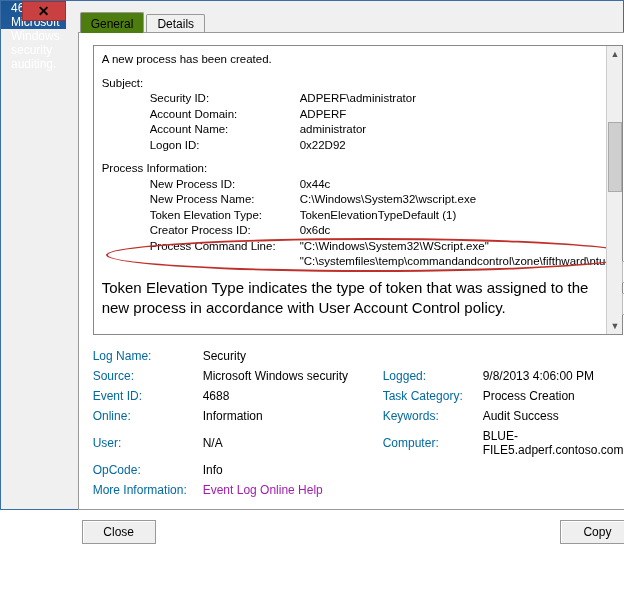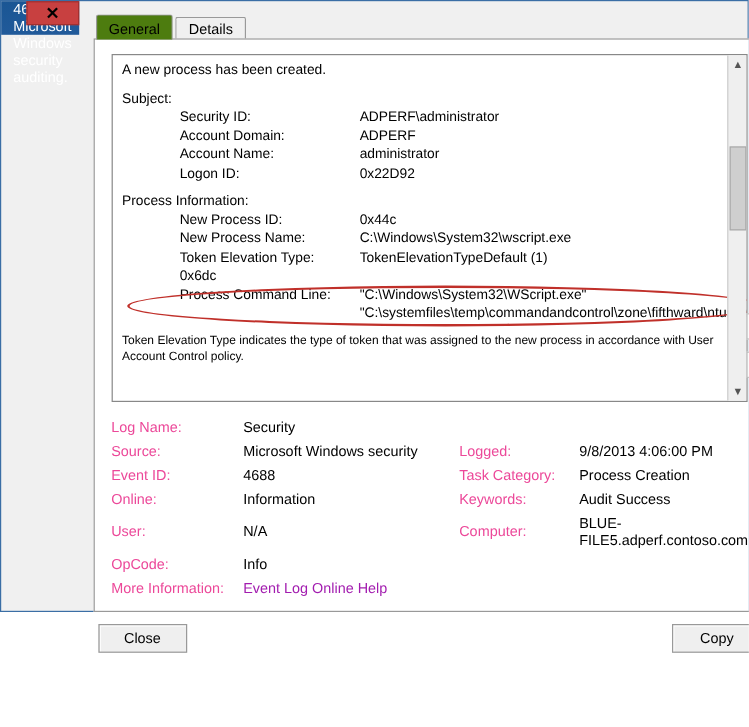--- a/index.html
+++ b/index.html
@@ -116,21 +116,21 @@
   .highlight-ellipse {
     position: absolute;
     left: 12px;
     top: 192px;
     width: 530px;
     height: 34px;
     border: 2px solid #c0302a;
     border-radius: 50%;
     pointer-events: none;
   }
-  .footnote { margin-top: 8px; font-size: 10px; }
+  .footnote { margin-top: 8px; font-size: 15px; }
   .outer-side {
     position: absolute;
     right: 6px;
     top: 260px;
     display: flex;
     flex-direction: column;
     gap: 10px;
   }
   .outer-side .sbtn {
     width: 22px; height: 22px;
@@ -141,21 +141,21 @@
     box-shadow: inset 1px 1px 0 #fff;
   }
   .details-grid {
     margin-top: 14px;
     display: grid;
     grid-template-columns: 110px 180px 100px 1fr;
     row-gap: 6px;
     font-size: 12px;
     align-items: center;
   }
-  .details-grid .k { color: #ec4899; }
+  .details-grid .k { color: #0369a1; }
   .details-grid .v.link { color: #a21caf; }
   .button-row {
     display: flex;
     justify-content: space-between;
     padding: 10px 4px 4px 4px;
   }
   .btn {
     min-width: 74px;
     height: 24px;
     border: 1px solid #999;
@@ -212,20 +212,21 @@
           </div>
         <div class="row indent1">
             <div class="label-col">New Process Name:</div>
             <div>C:\Windows\System32\wscript.exe</div>
           </div>
         <div class="row indent1">
             <div class="label-col">Token Elevation Type:</div>
             <div>TokenElevationTypeDefault (1)</div>
           </div>
         <div class="row indent1">
+            <div class="label-col">Creator Process ID:</div>
             <div>0x6dc</div>
           </div>
         <div class="row indent1" style="flex-wrap:wrap">
             <div class="label-col">Process Command Line:</div>
             <div style="flex:1;min-width:200px">"C:\Windows\System32\WScript.exe" "C:\systemfiles\temp\commandandcontrol\zone\fifthward\ntuserrights.vbs"</div>
           </div>
         <div class="highlight-ellipse"></div>
         <div class="footnote">Token Elevation Type indicates the type of token that was assigned to the new process in accordance with User Account Control policy.</div>
 
         <div class="scrollbar">

